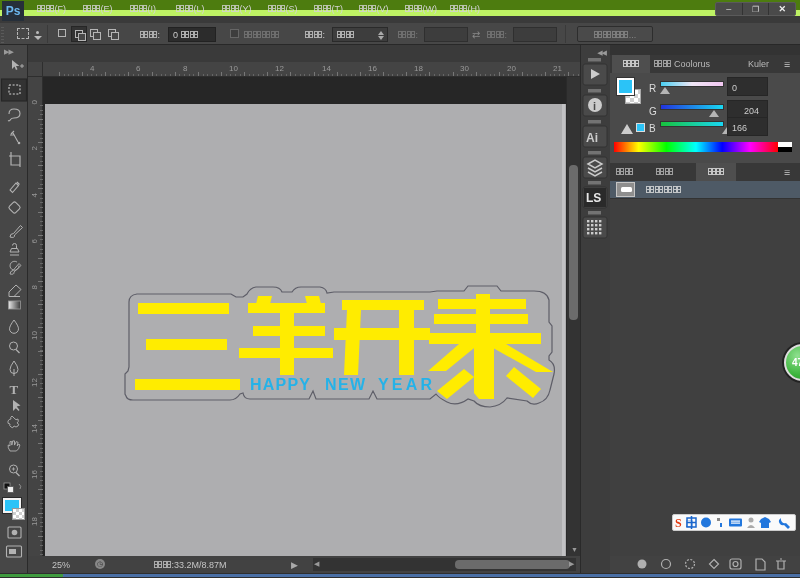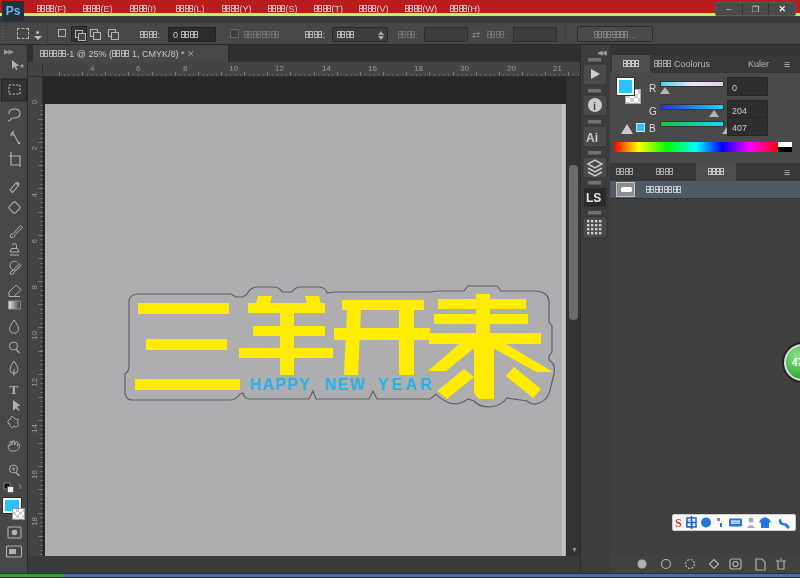--- a/index.html
+++ b/index.html
@@ -4,21 +4,21 @@
 html,body{width:800px;height:578px;overflow:hidden;background:#3a3a3a;
 font-family:"Liberation Sans",sans-serif;}
 #app{position:absolute;left:0;top:0;width:800px;height:578px;overflow:hidden}
 .abs{position:absolute}
 
 .c{display:inline-block;width:.88em;height:.82em;margin:0 .05em;vertical-align:-.04em;
 background:repeating-linear-gradient(0deg,currentColor 0 1px,transparent 1px 2.8px),
 repeating-linear-gradient(90deg,currentColor 0 1.2px,transparent 1.2px 3.4px);opacity:.8}
 </style></head><body>
 <div id="app">
-<div class="abs" style="left:0;top:0;width:800px;height:16px;background:#b91c1c;border-bottom:3px solid #bef264">
+<div class="abs" style="left:0;top:0;width:800px;height:16px;background:#4d7c0f;border-bottom:6px solid #bef264">
 <div class="abs" style="left:2px;top:1px;width:22px;height:20px;background:#262f3a;color:#6cb8f0;font-weight:bold;font-size:12px;text-align:center;line-height:20px">Ps</div>
 <div class="abs" style="left:37px;top:4px;font-size:9px;color:#d4d4d4;white-space:nowrap"><i class="c"></i><i class="c"></i>(F)</div>
 <div class="abs" style="left:83px;top:4px;font-size:9px;color:#d4d4d4;white-space:nowrap"><i class="c"></i><i class="c"></i>(E)</div>
 <div class="abs" style="left:130px;top:4px;font-size:9px;color:#d4d4d4;white-space:nowrap"><i class="c"></i><i class="c"></i>(I)</div>
 <div class="abs" style="left:176px;top:4px;font-size:9px;color:#d4d4d4;white-space:nowrap"><i class="c"></i><i class="c"></i>(L)</div>
 <div class="abs" style="left:222px;top:4px;font-size:9px;color:#d4d4d4;white-space:nowrap"><i class="c"></i><i class="c"></i>(Y)</div>
 <div class="abs" style="left:268px;top:4px;font-size:9px;color:#d4d4d4;white-space:nowrap"><i class="c"></i><i class="c"></i>(S)</div>
 <div class="abs" style="left:314px;top:4px;font-size:9px;color:#d4d4d4;white-space:nowrap"><i class="c"></i><i class="c"></i>(T)</div>
 <div class="abs" style="left:359px;top:4px;font-size:9px;color:#d4d4d4;white-space:nowrap"><i class="c"></i><i class="c"></i>(V)</div>
 <div class="abs" style="left:405px;top:4px;font-size:9px;color:#d4d4d4;white-space:nowrap"><i class="c"></i><i class="c"></i>(W)</div>
@@ -107,23 +107,20 @@
 <rect x="4" y="438" width="6" height="6" fill="#111" stroke="#999" stroke-width="0.8"></rect>
 <rect x="7.5" y="441.5" width="6" height="6" fill="#eee" stroke="#555" stroke-width="0.8"></rect>
 <path d="M19 439 q3 2 1 5" stroke="#999" fill="none" stroke-width="0.9"></path>
 <rect x="8" y="482" width="13" height="11" rx="1" stroke="#b2b2b2" fill="none" stroke-width="1.1"></rect>
       <circle cx="14.5" cy="487.5" r="2.8" fill="#b2b2b2"></circle>
 <rect x="6.5" y="501" width="15" height="11" rx="1" stroke="#b2b2b2" fill="none" stroke-width="1.1"></rect>
       <rect x="9" y="504" width="7" height="5" fill="#b2b2b2"></rect>
 </svg>
 <div class="abs" style="left:3px;top:498px;width:18px;height:15px;background:#2bc3f7;border:2px solid #f2f2f2;outline:1px solid #2a2a2a"></div>
 <div class="abs" style="left:12px;top:508px;width:13px;height:12px;background:conic-gradient(#cfcfcf 25%,#fff 0 50%,#cfcfcf 0 75%,#fff 0) 0 0/6px 6px;border:1px solid #999"></div>
-<div class="abs" style="left:28px;top:45px;width:552px;height:17px;background:#303030">
-<div class="abs" style="left:5px;top:0;width:196px;height:17px;background:#474747;border-right:1px solid #262626;color:#c9c9c9;font-size:9px;padding:4px 0 0 7px;white-space:nowrap"><i class="c"></i><i class="c"></i><i class="c"></i>-1 @ 25% (<i class="c"></i><i class="c"></i> 1, CMYK/8) * <span style="color:#999">✕</span></div>
-</div>
 <div class="abs" style="left:28px;top:62px;width:552px;height:15px;background:#444">
 <div class="abs" style="left:0;top:0;width:15px;height:15px;background:#444;border-right:1px solid #2e2e2e;border-bottom:1px solid #2e2e2e"></div>
 <div class="abs" style="left:15px;top:0;width:537px;height:15px;border-bottom:1px solid #2e2e2e;
 background:
 repeating-linear-gradient(90deg,#777 0 1px,transparent 1px 23.15px) 16px 0/100% 100%,
 repeating-linear-gradient(90deg,#666 0 1px,transparent 1px 4.63px) 16px 0/100% 100%;
 background-position:16px 10px,16px 12px;background-repeat:no-repeat;
 background-size:100% 5px,100% 3px;background-origin:border-box"></div>
 <div class="abs" style="left:62px;top:2px;font-size:8px;color:#999">4</div>
 <div class="abs" style="left:108px;top:2px;font-size:8px;color:#999">6</div>
@@ -194,20 +191,31 @@
 <text x="250" y="390" textLength="61">HAPPY</text>
 <text x="325" y="390" textLength="41">NEW</text>
 <text x="378" y="390" textLength="55">YEAR</text>
 </g>
 </svg>
 <div class="abs" style="left:519px;top:27px;width:3px;height:452px;background:#c2c2c4"></div>
 </div>
 <div class="abs" style="left:566px;top:77px;width:14px;height:479px;background:#333;border-left:1px solid #2a2a2a">
 <div class="abs" style="left:2px;top:88px;width:9px;height:155px;background:#6b6b6b;border-radius:4px"></div>
 <div class="abs" style="left:4px;bottom:3px;color:#999;font-size:7px">▼</div>
+</div>
+<div class="abs" style="left:28px;top:556px;width:552px;height:17px;background:#424242;color:#c5c5c5;font-size:9px">
+<div class="abs" style="left:24px;top:4px">25%</div>
+<div class="abs" style="left:67px;top:3px;width:10px;height:10px;border-radius:50%;background:#888;color:#333;font-size:7px;text-align:center;line-height:10px">◷</div>
+<div class="abs" style="left:126px;top:4px"><i class="c"></i><i class="c"></i>:33.2M/8.87M</div>
+<div class="abs" style="left:263px;top:4px;color:#aaa">▶</div>
+<div class="abs" style="left:285px;top:2px;width:263px;height:13px;background:#333">
+<div class="abs" style="left:142px;top:2px;width:115px;height:9px;background:#6b6b6b;border-radius:4px"></div>
+      </div>
+<div class="abs" style="left:286px;top:4px;color:#999;font-size:7px">◀</div>
+<div class="abs" style="left:541px;top:4px;color:#999;font-size:7px">▶</div>
 </div>
 <div class="abs" style="left:580px;top:45px;width:30px;height:528px;background:#3d3d3d;border-left:1px solid #2a2a2a">
 <div class="abs" style="right:4px;top:4px;color:#9a9a9a;font-size:7px;letter-spacing:-1px">◀◀</div>
 </div>
 <svg class="abs" style="left:580px;top:45px" width="30" height="528" viewBox="0 0 30 528">
 <rect x="8" y="13" width="13" height="3.5" fill="#8a8a8a" opacity="0.7"></rect>
 <rect x="3" y="19" width="24" height="21" rx="2" fill="#4a4a4a" stroke="#333"></rect>
 <rect x="8" y="44" width="13" height="3.5" fill="#8a8a8a" opacity="0.7"></rect>
 <rect x="3" y="50" width="24" height="21" rx="2" fill="#4a4a4a" stroke="#333"></rect>
 <rect x="8" y="75" width="13" height="3.5" fill="#8a8a8a" opacity="0.7"></rect>
@@ -260,27 +268,27 @@
 <div class="abs" style="left:0;top:28px;width:190px;height:90px;background:#4a4a4a">
 <div class="abs" style="left:15px;top:16px;width:16px;height:15px;background:conic-gradient(#d0d0d0 25%,#fff 0 50%,#d0d0d0 0 75%,#fff 0) 0 0/8px 8px;border:1px solid #aaa"></div>
 <div class="abs" style="left:7px;top:5px;width:17px;height:17px;background:#2bc3f7;border:2px solid #fff;outline:1px solid #333"></div>
 <div class="abs" style="left:39px;top:10px;color:#ddd;font-size:10px">R</div>
         <div class="abs" style="left:50px;top:8px;width:64px;height:6px;background:linear-gradient(90deg,#49cff2,#efe6f5,#f3c8f3);border:1px solid #333"></div>
         <div class="abs" style="left:50px;top:14px;width:0;height:0;border-left:5px solid transparent;border-right:5px solid transparent;border-bottom:7px solid #b5b5b5"></div>
         <div class="abs" style="left:117px;top:4px;width:41px;height:19px;background:#2e2e2e;border:1px solid #262626;color:#ccc;font-size:9px;padding:5px 0 0 4px">0</div>
 <div class="abs" style="left:39px;top:33px;color:#ddd;font-size:10px">G</div>
         <div class="abs" style="left:50px;top:31px;width:64px;height:6px;background:linear-gradient(90deg,#2233dd,#19d9f2);border:1px solid #333"></div>
         <div class="abs" style="left:99px;top:37px;width:0;height:0;border-left:5px solid transparent;border-right:5px solid transparent;border-bottom:7px solid #b5b5b5"></div>
-        <div class="abs" style="left:117px;top:27px;width:41px;height:19px;background:#2e2e2e;border:1px solid #262626;color:#ccc;font-size:9px;padding:5px 0 0 4px">204</div>
+        <div class="abs" style="left:117px;top:27px;width:41px;height:19px;background:#2e2e2e;border:1px solid #262626;color:#ccc;font-size:9px;padding:5px 0 0 16px">204</div>
 <div class="abs" style="left:11px;top:51px;width:0;height:0;border-left:6px solid transparent;border-right:6px solid transparent;border-bottom:10px solid #ccc"></div>
         <div class="abs" style="left:26px;top:50px;width:9px;height:9px;background:#2bc3f7;border:1px solid #ddd"></div>
         <div class="abs" style="left:39px;top:50px;color:#ddd;font-size:10px">B</div>
         <div class="abs" style="left:50px;top:48px;width:64px;height:6px;background:linear-gradient(90deg,#17c33c,#19d7f4);border:1px solid #333"></div>
         <div class="abs" style="left:112px;top:54px;width:0;height:0;border-left:5px solid transparent;border-right:5px solid transparent;border-bottom:7px solid #b5b5b5"></div>
-        <div class="abs" style="left:117px;top:44px;width:41px;height:19px;background:#2e2e2e;border:1px solid #262626;color:#ccc;font-size:9px;padding:5px 0 0 4px">407</div>
+        <div class="abs" style="left:117px;top:44px;width:41px;height:19px;background:#2e2e2e;border:1px solid #262626;color:#ccc;font-size:9px;padding:5px 0 0 4px">166</div>
 <div class="abs" style="left:4px;top:69px;width:164px;height:10px;background:linear-gradient(90deg,#f00,#ff0 15%,#0f0 32%,#0ff 50%,#00f 66%,#f0f 83%,#f00)"></div>
 <div class="abs" style="left:168px;top:69px;width:14px;height:5px;background:#fff"></div>
 <div class="abs" style="left:168px;top:74px;width:14px;height:5px;background:#000"></div>
 </div>
 <div class="abs" style="left:0;top:118px;width:190px;height:18px;background:#383838;font-size:9px;color:#b9b9b9">
 <div class="abs" style="left:6px;top:4px"><i class="c"></i><i class="c"></i></div>
 <div class="abs" style="left:46px;top:4px"><i class="c"></i><i class="c"></i></div>
 <div class="abs" style="left:86px;top:0;width:40px;height:18px;background:#4e4e4e;color:#e4e4e4;text-align:center;padding-top:4px"><i class="c"></i><i class="c"></i></div>
 <div class="abs" style="left:174px;top:6px;color:#ccc;font-size:7px">☰</div>
 </div>

